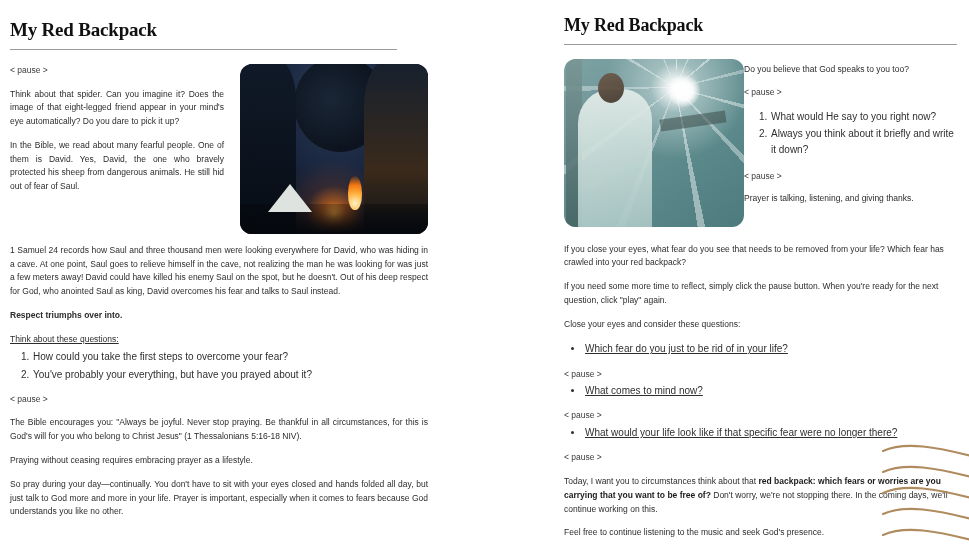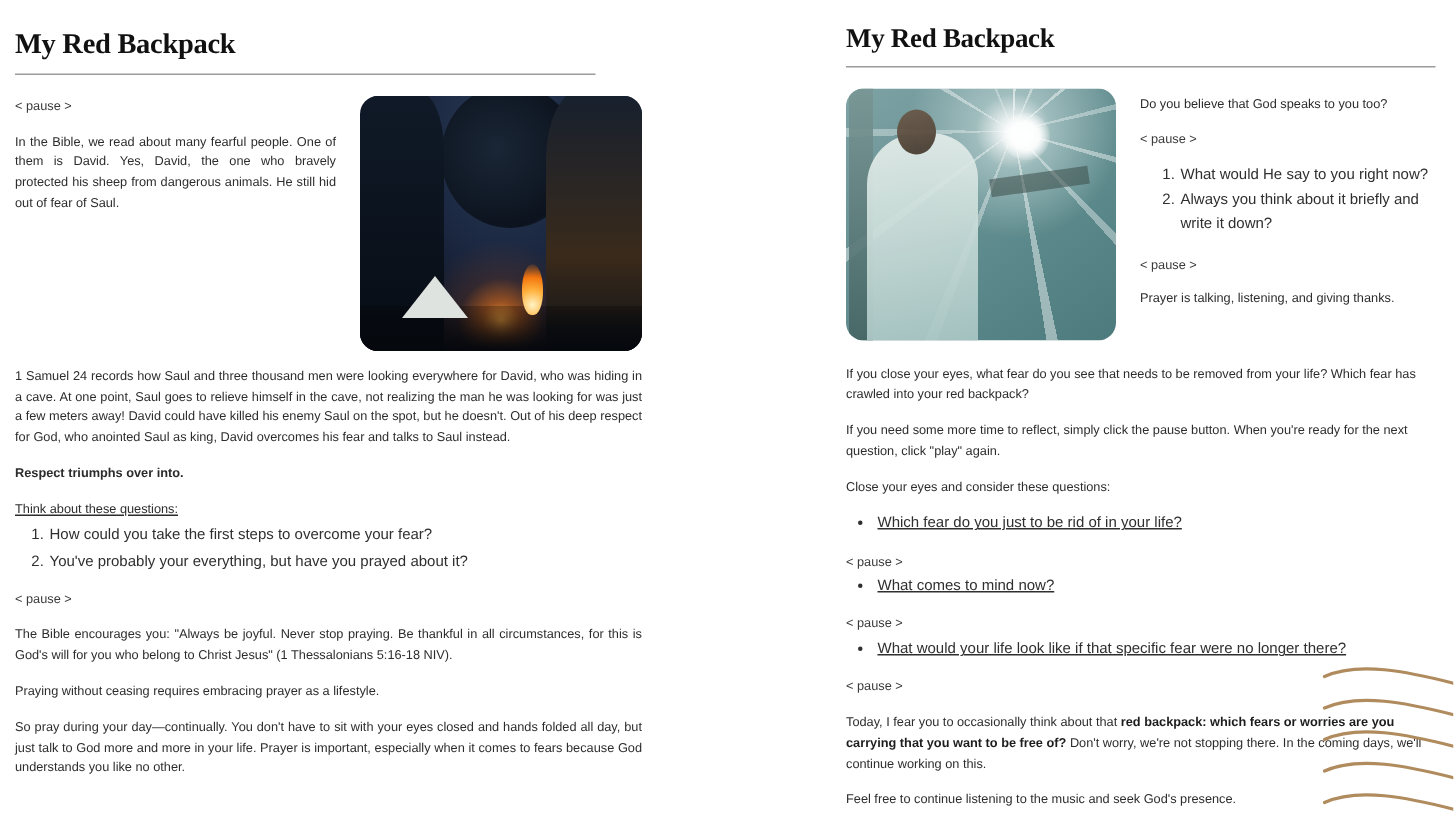--- a/index.html
+++ b/index.html
@@ -197,21 +197,20 @@
   ol.qlist li, ul.qlist li { margin: 0 0 1px 0; padding-left: 1px; }
   ul.qlist { padding-left: 20px; }
   ul.qlist li { list-style: disc; }
 
   .tight { margin-bottom: 3px; text-decoration: underline; }
   .pause-tight { margin: 0 0 2px 0; }
 
   
   .rp-top {
     display: flex;
-    gap: 16px;
     margin-top: 14px;
     align-items: flex-start;
   }
   .rp-top-col { flex: 1; padding-top: 4px; }
   .rp-top-col .pause { margin-bottom: 9px; }
   .rp-top-col ol.qlist { padding-left: 26px; margin-bottom: 11px; }
 
   .rp-body { margin-top: 16px; }
 
   
@@ -244,20 +243,21 @@
           <div class="tree-m"></div>
           <div class="tree-l"></div>
           <div class="tree-r"></div>
           <div class="ground"></div>
           <div class="tent"></div>
           <div class="fire"></div>
         </div>
 
         <p class="pause">&lt; pause &gt;</p>
 
+        <p class="para justify">Think about that spider. Can you imagine it? Does the image of that eight-legged friend appear in your mind's eye automatically? Do you dare to pick it up?</p>
 
         <p class="para justify">In the Bible, we read about many fearful people. One of them is David. Yes, David, the one who bravely protected his sheep from dangerous animals. He still hid out of fear of Saul.</p>
 
         <div class="clear"></div>
 
         <p class="para justify">1 Samuel 24 records how Saul and three thousand men were looking everywhere for David, who was hiding in a cave. At one point, Saul goes to relieve himself in the cave, not realizing the man he was looking for was just a few meters away! David could have killed his enemy Saul on the spot, but he doesn't. Out of his deep respect for God, who anointed Saul as king, David overcomes his fear and talks to Saul instead.</p>
 
         <p class="para lead-bold">Respect triumphs over into.</p>
 
         <p class="list-intro tight">Think about these questions:</p>
@@ -327,21 +327,21 @@
         <ul class="qlist tight">
           <li>What comes to mind now?</li>
         </ul>
         <p class="pause pause-tight">&lt; pause &gt;</p>
 
         <ul class="qlist tight">
           <li>What would your life look like if that specific fear were no longer there?</li>
         </ul>
         <p class="pause">&lt; pause &gt;</p>
 
-        <p class="para"><span>Today, I fear you to occasionally think about that </span><span class="inline-bold">red backpack: which fears or worries are you carrying that you want to be free of?</span><span> Don't worry, we're not stopping there. In the coming days, we'll continue working on this.</span></p>
+        <p class="para"><span>Today, I want you to circumstances think about that </span><span class="inline-bold">red backpack: which fears or worries are you carrying that you want to be free of?</span><span> Don't worry, we're not stopping there. In the coming days, we'll continue working on this.</span></p>
 
         <p class="para">Feel free to continue listening to the music and seek God's presence.</p>
 
         <p class="para">I want to tell you again how happy I am that you exist.</p>
 
       </div>
     </div>
 
     <div class="swooshes">
       <svg width="96" height="104" viewBox="0 0 96 104" fill="none">

